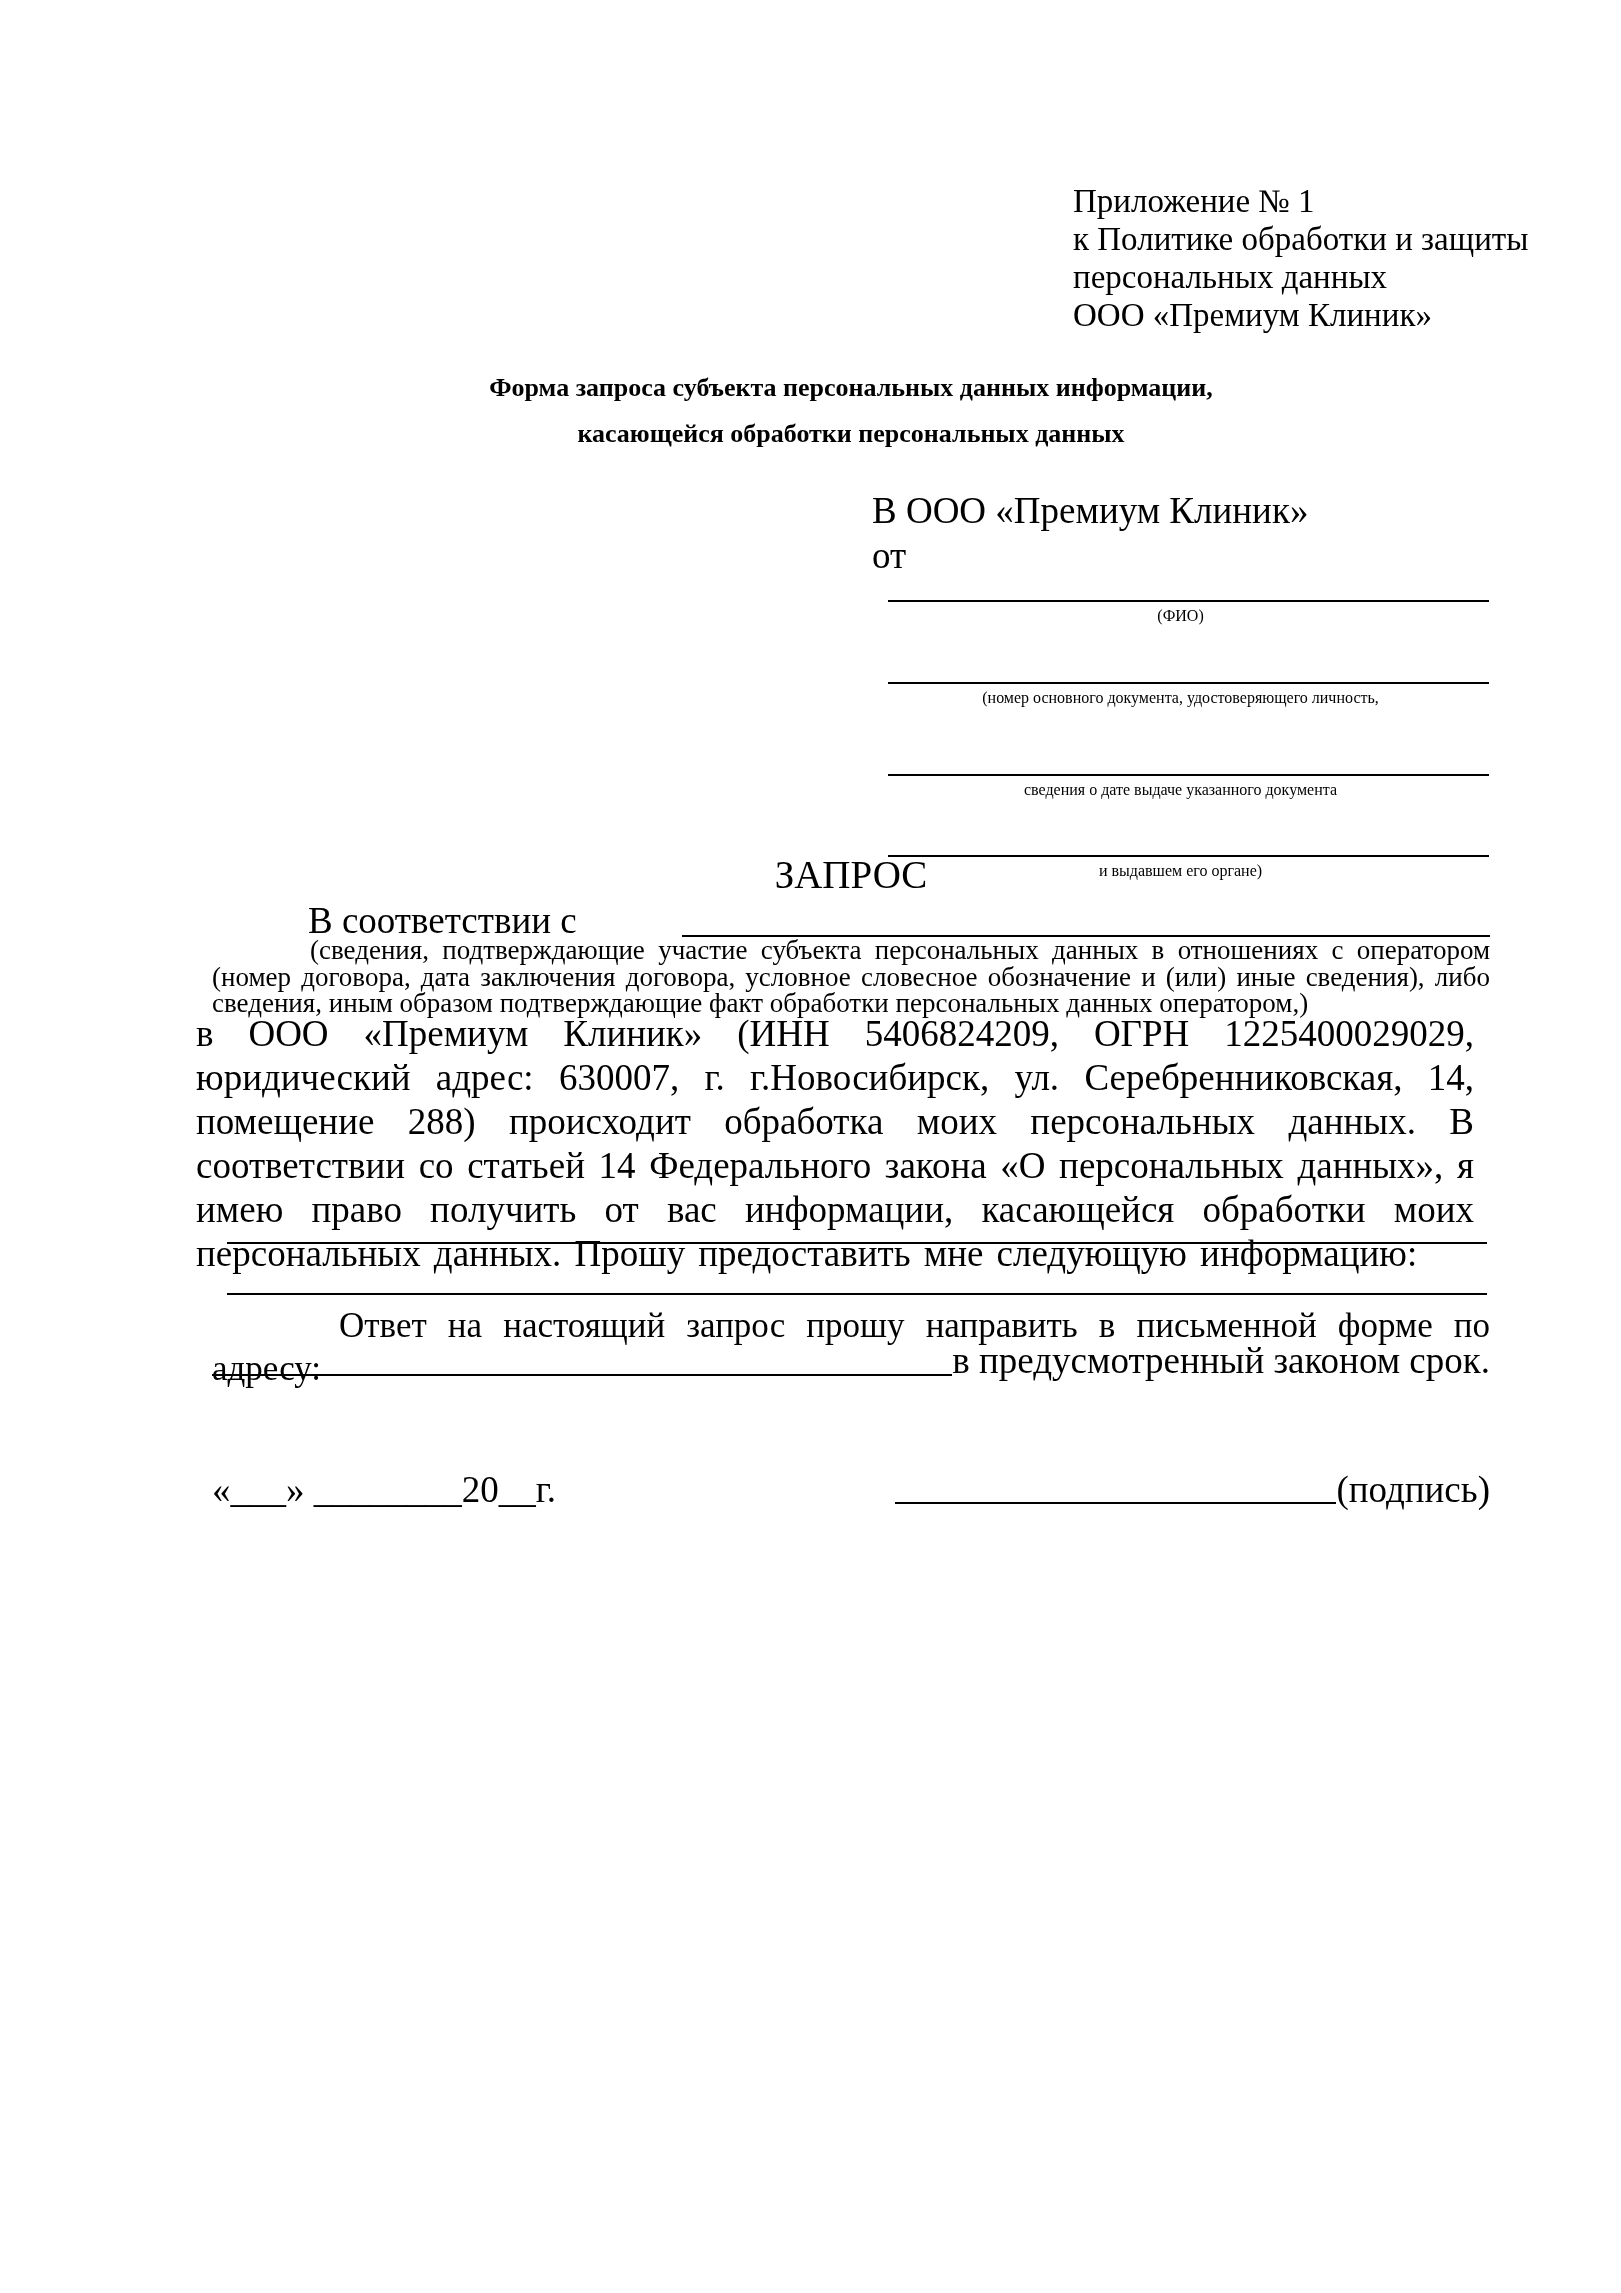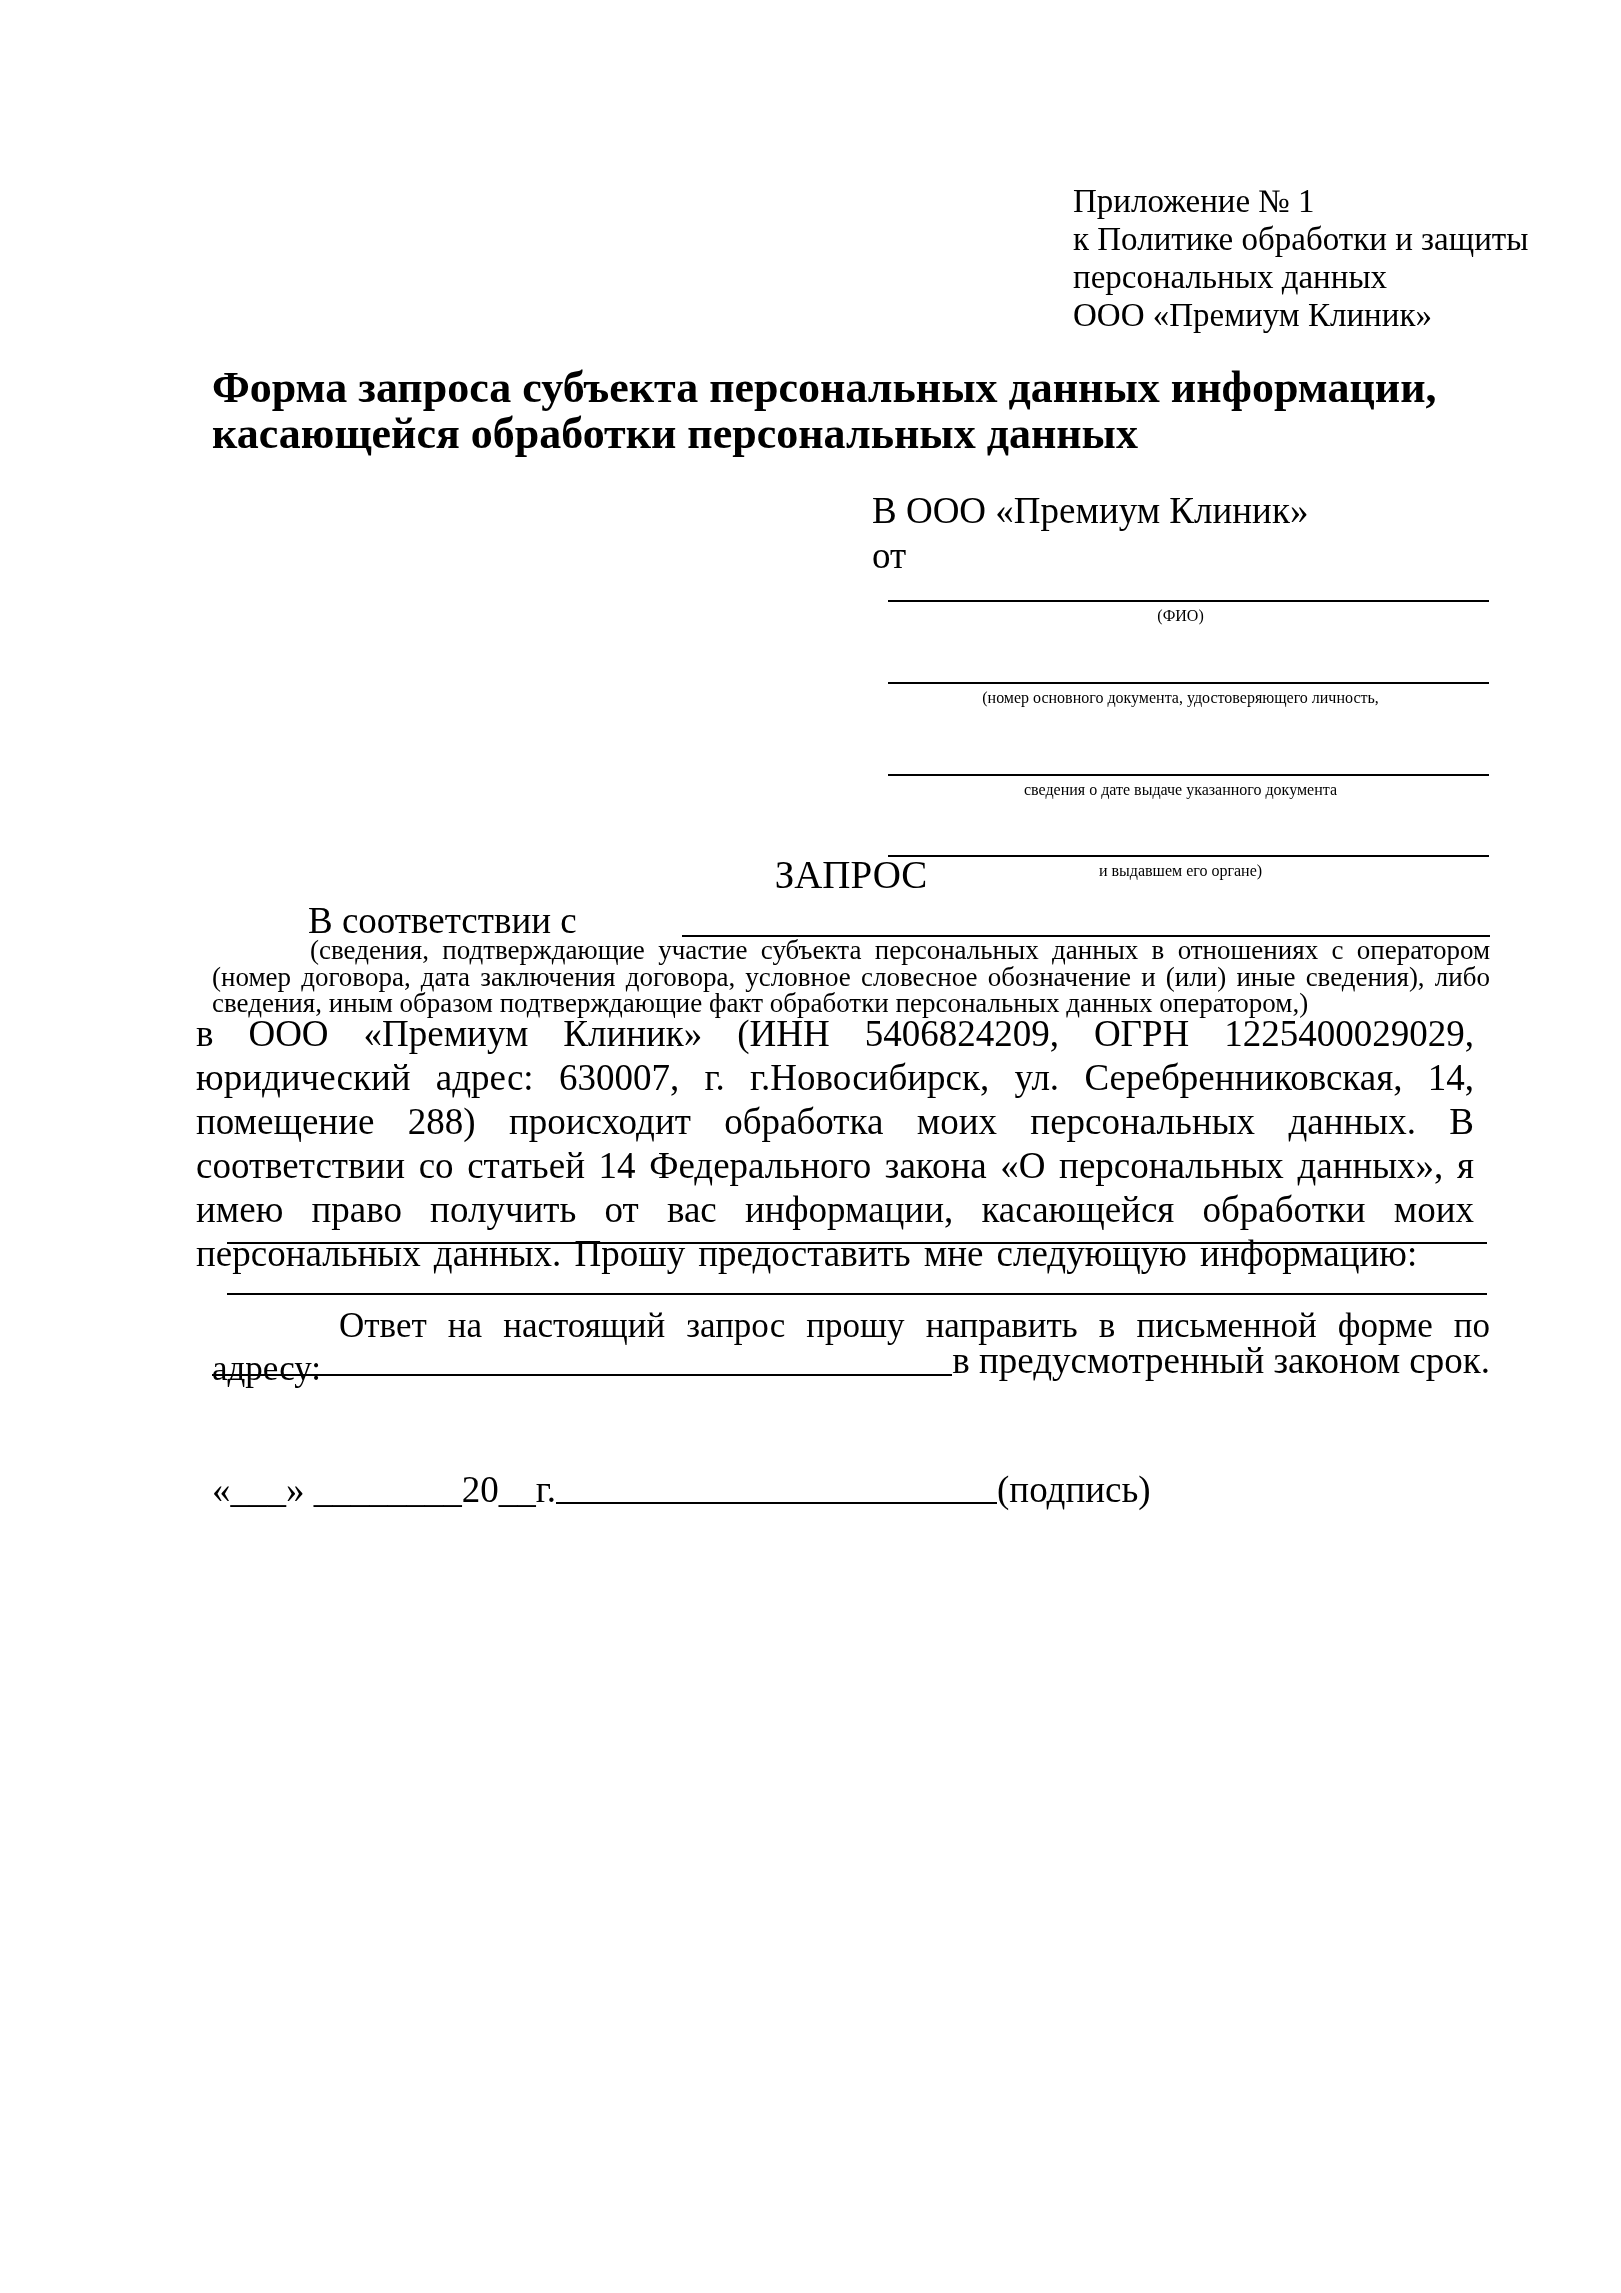--- a/index.html
+++ b/index.html
@@ -13,22 +13,22 @@
     color:var(--ink);
     font-family:"Liberation Serif","DejaVu Serif",serif;
     overflow:hidden;
   }
   .abs { position:absolute; }
 
   
   .appendix { left:1073px; top:182px; font-size:33px; line-height:38px; }
 
   
-  .doc-title { left:212px; top:365px; width:1278px; 
-               font-size:44px; font-weight:bold; line-height:46px; }
+  .doc-title { left:212px; top:365px; width:1278px; text-align:center;
+               font-size:26px; font-weight:bold; line-height:46px; }
 
   
   .addressee { left:872px; top:488px; width:617px; font-size:37px; line-height:45px; }
   .ublank { }
   .uline { margin-left:15.7px; border-bottom:2.9px solid var(--ink); }
   .sp22 { height:21.6px; } .sp54 { height:53px; } .sp64 { height:63px; } .sp52 { height:51px; }
   .ucap { font-size:16px; line-height:27.4px; text-align:center; }
 
   
   .req-heading { left:212px; top:851px; width:1278px; text-align:center;
@@ -54,21 +54,21 @@
 
   
   .answer-lead { left:212px; top:1304px; width:1278px; font-size:35px; line-height:43px;
                  text-align:justify; text-align-last:justify; text-indent:127px; }
   .answer-row { left:212px; top:1339px; width:1278px; height:43px;
                 display:flex; align-items:stretch; font-size:37px; line-height:43px; }
   .answer-row .tail { white-space:nowrap; }
 
   
   .footer-row { left:212px; top:1451px; width:1278px; height:61px;
-                display:flex; align-items:flex-end;
+                display:flex; justify-content:space-between; align-items:flex-end;
                 font-size:37px; line-height:45px; }
   .sig-group { display:flex; align-items:flex-end; }
   .sig-line { width:441px; border-bottom:2.9px solid var(--ink); margin-bottom:7.8px; }
 </style>
 </head>
 <body>
 
 <div class="page">
 
   <div class="abs appendix">

